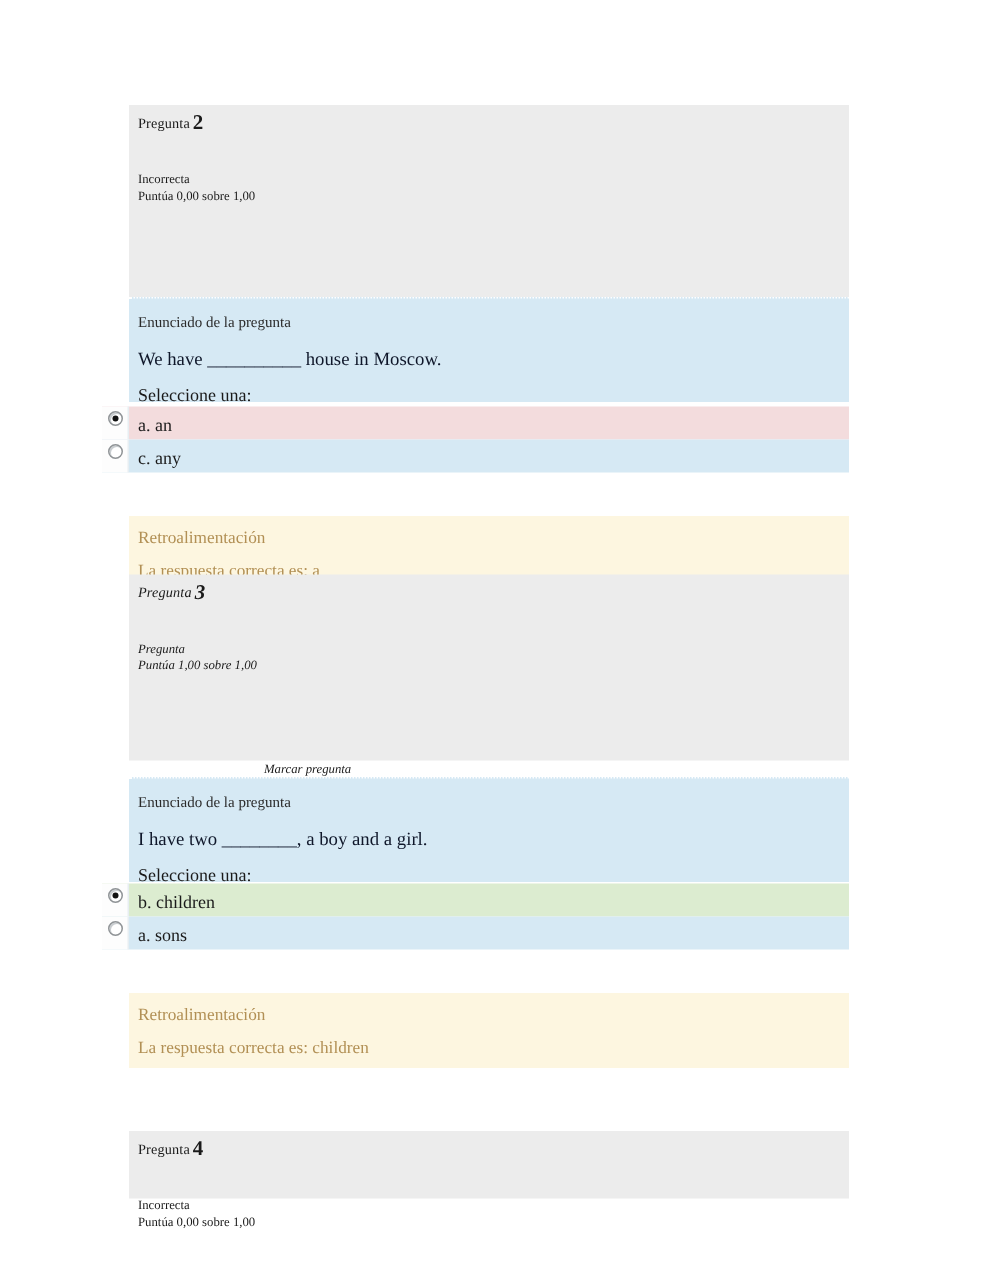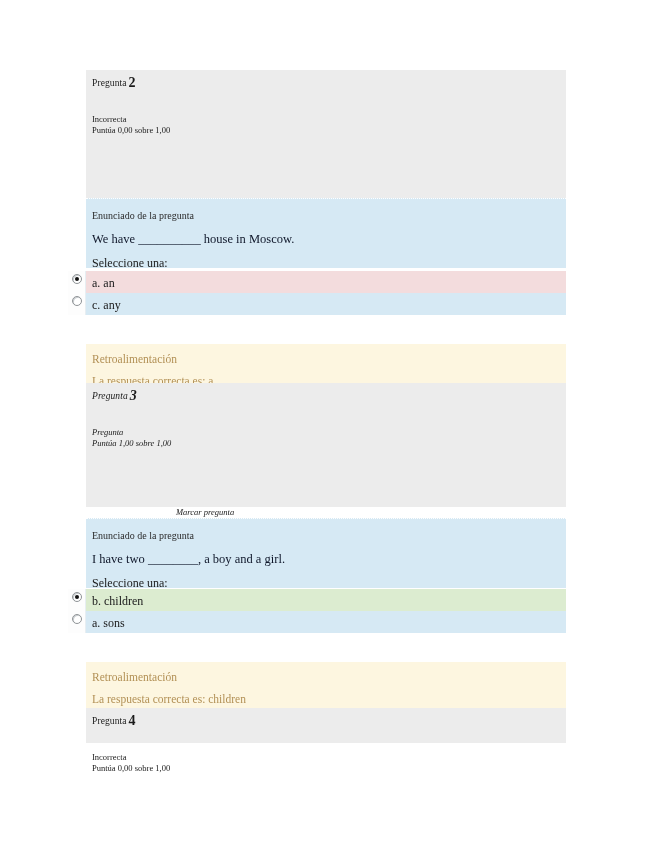--- a/index.html
+++ b/index.html
@@ -229,21 +229,21 @@
       </div>
       <div class="answer-label">a. sons</div>
     </div>
   </div>
 
   <div class="qblock feedback" style="top:662px; height:50px;">
     <div class="fb-title">Retroalimentación</div>
     <div class="fb-text">La respuesta correcta es: children</div>
   </div>
 
-  <div class="qblock qinfo" style="top:708px; height:35px;">
+  <div class="qblock qinfo" style="top:754px; height:45px;">
     <div class="qnum-line">
       <span>Pregunta</span><span class="big">4</span>
     </div>
     <div class="qstate">Incorrecta</div>
     <div class="qgrade">Puntúa 0,00 sobre 1,00</div>
   </div>
 
 </div>
 
 </body></html>

